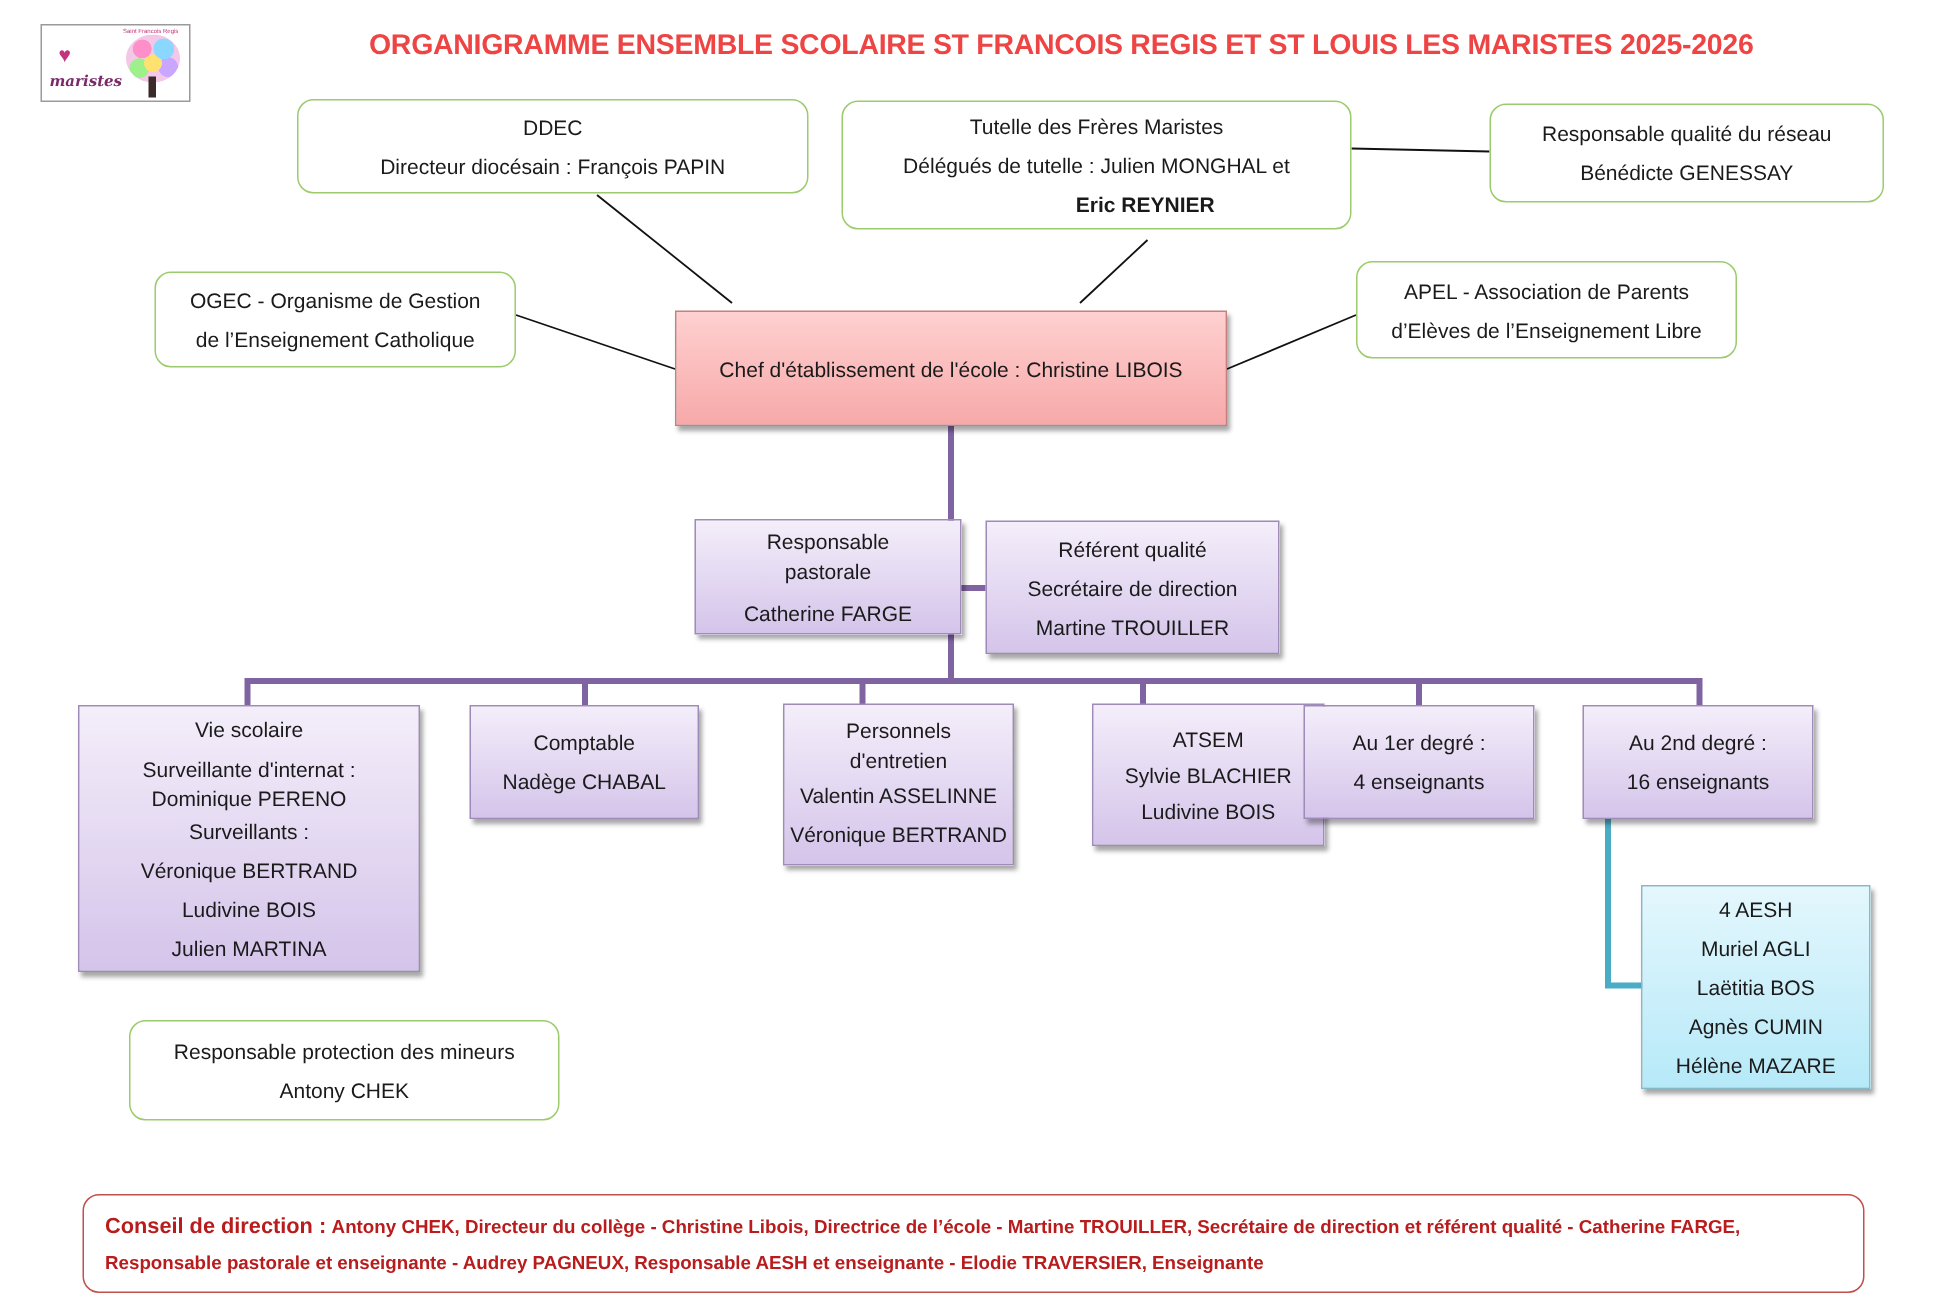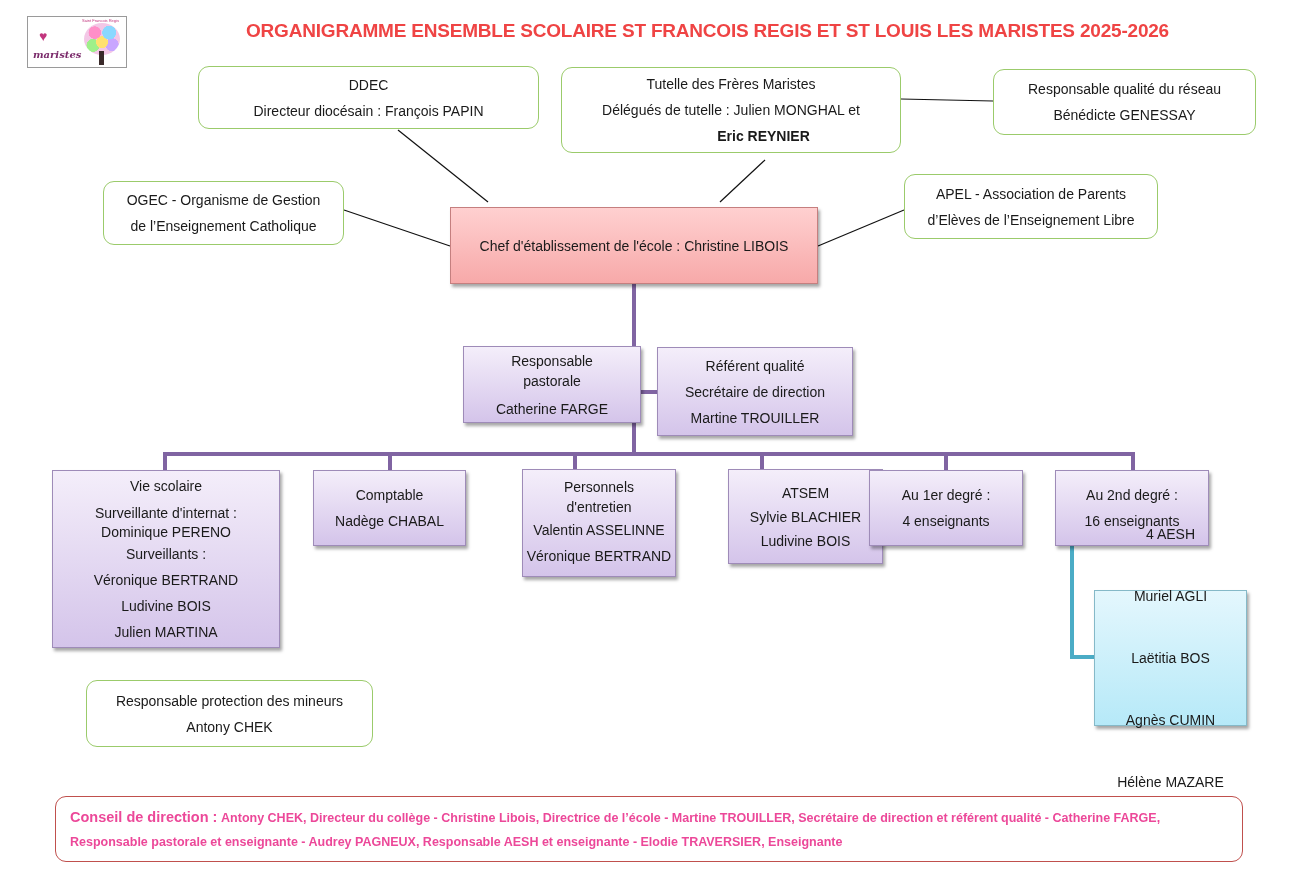--- a/index.html
+++ b/index.html
@@ -48,21 +48,21 @@
       border: 1px solid #9e8bb8; box-shadow: 2px 3px 3px rgba(0,0,0,0.35);
     }
     .cyan {
       background: linear-gradient(to bottom, #e4f7fd 0%, #b6e9f8 100%);
       border: 1px solid #85b9c8; box-shadow: 2px 3px 3px rgba(0,0,0,0.35);
     }
 
     .conseil {
       position: absolute; left: 55px; top: 796px; width: 1188px; height: 66px;
       border: 1.5px solid #c0504d; border-radius: 11px; background: #fff;
-      padding: 9px 14px 0 14px; font-size: 13px; line-height: 23px; font-weight: bold; color: #ec4899;
+      padding: 9px 14px 0 14px; font-size: 13px; line-height: 23px; font-weight: bold; color: #b91c1c;
     }
     .conseil .conseil-label { font-size: 14.5px; }
     .conseil .conseil-text { font-size: 12.5px; }
   </style>
 </head>
 <body>
 
 <svg id="connectors" viewBox="0 0 1297 877">
 
   <line x1="398" y1="130" x2="488" y2="202" stroke="#111" stroke-width="1.2"></line>
@@ -170,21 +170,21 @@
 <div class="box purple" style="left:869px; top:470px; width:154px; height:76px;">
   <div class="line">Au 1er degré :</div>
   <div class="line">4 enseignants</div>
 </div>
 
 <div class="box purple" style="left:1055px; top:470px; width:154px; height:76px;">
   <div class="line">Au 2nd degré :</div>
   <div class="line">16 enseignants</div>
 </div>
 
-<div class="box cyan" style="left:1094px; top:590px; width:153px; height:136px;gap:36px;">
+<div class="box cyan" style="left:1094px; top:590px; width:153px; height:136px;">
   <div class="line">4 AESH</div>
   <div class="line">Muriel AGLI</div>
   <div class="line">Laëtitia BOS</div>
   <div class="line">Agnès CUMIN</div>
   <div class="line">Hélène MAZARE</div>
 </div>
 
 <div class="box green" style="left:86px; top:680px; width:287px; height:67px;">
   <div class="line">Responsable protection des mineurs</div>
   <div class="line">Antony CHEK</div>

